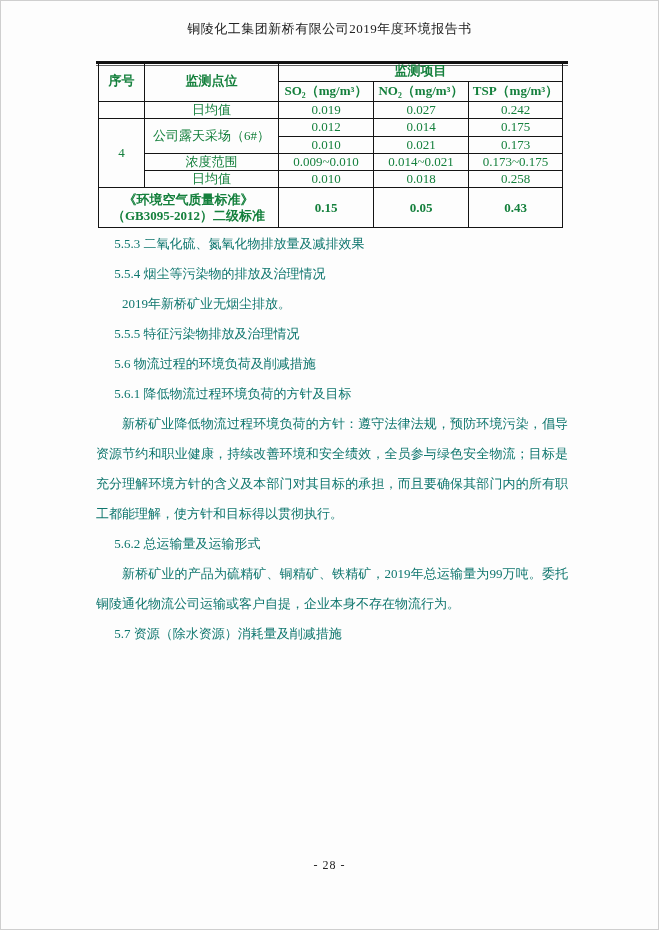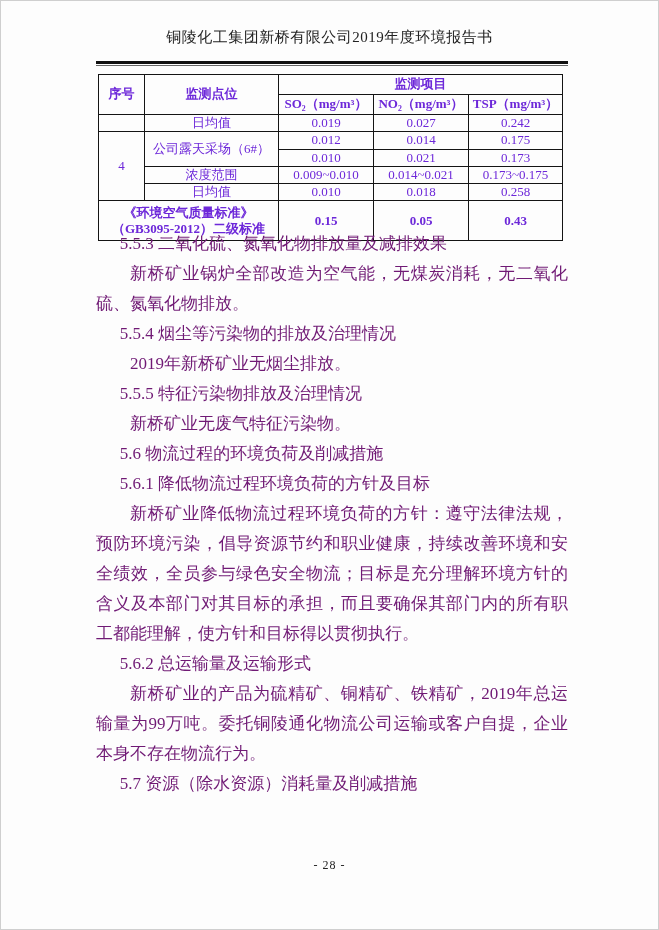--- a/index.html
+++ b/index.html
@@ -2,43 +2,43 @@
 <html><head>
 <meta charset="utf-8">
 <style>
   html,body { margin:0; padding:0; background:#fff; }
   .page {
     position:relative; width:659px; height:930px; background:#fdfdfd;
     font-family:"Liberation Serif","DejaVu Serif",serif; color:#1c1c1c;
     border:1px solid #cfcfcf; box-sizing:border-box; overflow:hidden;
   }
   .running-title {
-    position:absolute; top:27px; left:0; right:0; text-align:center;
-    font-size:15px; letter-spacing:0.5px; color:#222;
+    position:absolute; top:19px; left:0; right:0; text-align:center;
+    font-size:13px; letter-spacing:0.5px; color:#222;
   }
   .head-rule {
     position:absolute; top:60px; left:95px; width:472px; height:5px;
     background:linear-gradient(#111 0 60%, #fff 60% 72%, #666 72% 100%);
   }
   table.air-table {
-    position:absolute; top:73px; left:97px; width:464px;
-    border-collapse:collapse; table-layout:fixed; font-size:13px; color:#6d28d9;
+    position:absolute; top:60px; left:97px; width:464px;
+    border-collapse:collapse; table-layout:fixed; font-size:13px; color:#15803d;
   }
   .air-table th, .air-table td {
     border:1px solid #141414; text-align:center; vertical-align:middle;
     padding:0 2px; line-height:1.25; overflow:hidden;
   }
   .air-table th { font-weight:bold; }
   tr.hrow { height:20px; }
   tr.drow { height:17px; }
   tr.srow { height:40px; }
   .bold { font-weight:bold; }
   .textbody {
     position:absolute; top:228px; left:95px; width:472px;
-    font-size:17px; line-height:30px; text-align:justify; color:#701a75;
+    font-size:13px; line-height:30px; text-align:justify; color:#0f766e;
   }
   .textbody p { margin:0; }
   .textbody p.head { text-indent:1.4em; }
   .textbody p.para { text-indent:2em; }
   .page-num {
     position:absolute; top:857px; left:0; right:0; text-align:center;
     font-size:12px; color:#222; letter-spacing:1px;
   }
 </style>
 </head>
@@ -103,25 +103,23 @@
       <td colspan="2" class="bold">《环境空气质量标准》（GB3095-2012）二级标准</td>
       <td class="bold">0.15</td>
       <td class="bold">0.05</td>
       <td class="bold">0.43</td>
     </tr>
   </tbody>
     </table>
 
   <div class="textbody">
     <p class="head">5.5.3 二氧化硫、氮氧化物排放量及减排效果</p>
-    <p class="para">新桥矿业锅炉全部改造为空气能，无煤炭消耗，无二氧化硫、氮氧化物排放。</p>
     <p class="head">5.5.4 烟尘等污染物的排放及治理情况</p>
     <p class="para">2019年新桥矿业无烟尘排放。</p>
     <p class="head">5.5.5 特征污染物排放及治理情况</p>
-    <p class="para">新桥矿业无废气特征污染物。</p>
     <p class="head">5.6  物流过程的环境负荷及削减措施</p>
     <p class="head">5.6.1 降低物流过程环境负荷的方针及目标</p>
     <p class="para">新桥矿业降低物流过程环境负荷的方针：遵守法律法规，预防环境污染，倡导资源节约和职业健康，持续改善环境和安全绩效，全员参与绿色安全物流；目标是充分理解环境方针的含义及本部门对其目标的承担，而且要确保其部门内的所有职工都能理解，使方针和目标得以贯彻执行。</p>
     <p class="head">5.6.2 总运输量及运输形式</p>
     <p class="para">新桥矿业的产品为硫精矿、铜精矿、铁精矿，2019年总运输量为99万吨。委托铜陵通化物流公司运输或客户自提，企业本身不存在物流行为。</p>
     <p class="head">5.7 资源（除水资源）消耗量及削减措施</p>
   </div>
 
   <div class="page-num">- 28 -</div>
 

